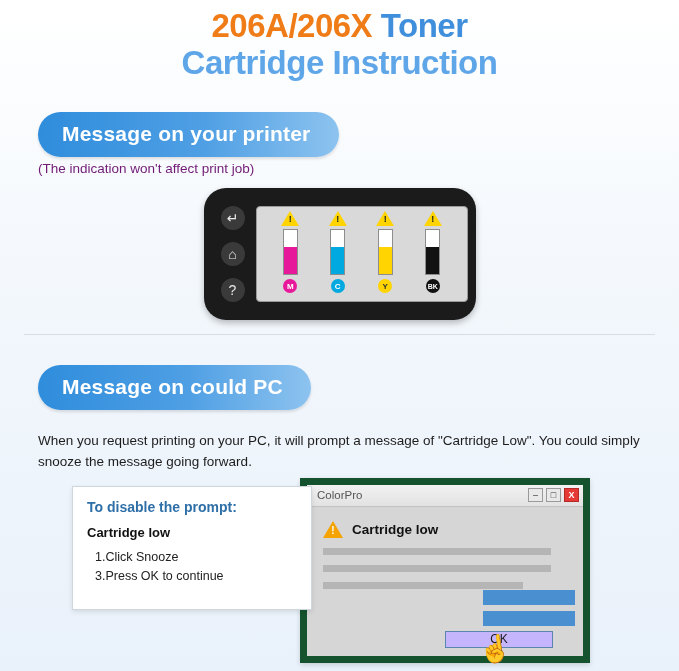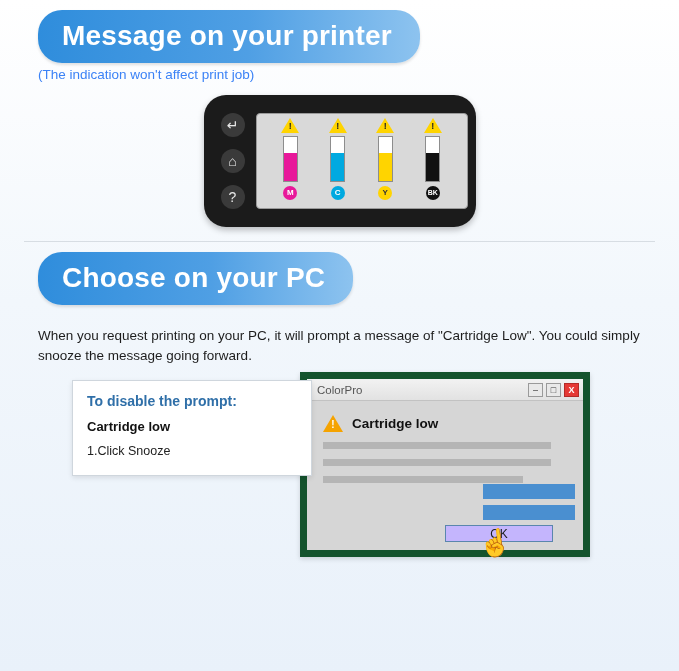--- a/index.html
+++ b/index.html
@@ -18,38 +18,38 @@
   .title-block { text-align:center; padding-top:8px; }
   .title-line { font-size: 33px; font-weight: 800; letter-spacing: -0.5px; line-height: 1.12; }
   .t-orange { color:#f07c18; }
   .t-blue { color:#3f8fdc; }
   .t-blue-light { color:#5fa6e8; }
 
   
   .banner {
     display:inline-block;
     margin-left: 38px;
-    margin-top: 10px;
+    margin-top: 30px;
     padding: 10px 28px 11px 24px;
     border-radius: 24px;
     background: linear-gradient(90deg, #2f8ddc 0%, #4f9fe4 55%, #8dc3ef 100%);
     color:#fff;
-    font-size: 28px;
+    font-size: 21px;
     font-weight: 800;
     letter-spacing:0.2px;
     box-shadow: 0 2px 3px rgba(0,0,0,0.12);
   }
   .para {
     margin: 10px 38px 0 38px;
     font-size: 13.5px;
     line-height: 1.45;
     color:#1d1d1d;
     max-width: 625px;
   }
-  .para.red { color:#3b82f6; margin-top:2px; }
+  .para.red { color:#701a75; margin-top:2px; }
   .para.tight { margin-top: 21px; line-height:1.5; }
 
   hr.divider {
     border:none;
     border-top: 1px solid #d7dde3;
     margin: 14px 24px 0 24px;
   }
 
   
   .printer-wrap { display:flex; justify-content:center; margin-top: 10px; }
@@ -130,21 +130,21 @@
     width: 240px;
     background:#fff;
     border:1px solid #cfd6dd;
     border-radius: 0;
     padding: 12px 14px 14px 14px;
     box-shadow: 0 2px 5px rgba(0,0,0,0.10);
     z-index: 3;
   }
   .callout h4 { margin:0 0 10px 0; font-size: 14px; color:#2f6fa8; font-weight:800; }
   .callout .sub { font-size: 13px; font-weight:800; margin-bottom: 8px; color:#111; }
-  .callout ol { margin:0; padding:0; list-style:none; font-size: 12.5px; line-height:1.55; }
+  .callout ol { margin:8px; padding:0; list-style:none; font-size: 12.5px; line-height:1.55; }
 
   .dialog {
     position:absolute;
     left: 300px; top: 0;
     width: 290px; height: 185px;
     background: #d6d6d6;
     border: 7px solid #14532d;
     z-index: 2;
     box-shadow: 0 2px 5px rgba(0,0,0,0.15);
   }
@@ -207,20 +207,26 @@
     color:#1f5fa8;
     transform: rotate(-8deg);
     z-index: 5;
   }
 </style>
 </head>
 <body>
 
 <div class="page">
 
+  <div class="title-block">
+    <div class="title-line">
+      <span class="t-orange">206A/206X</span><span class="t-blue"> Toner</span>
+    </div>
+    <div class="title-line t-blue-light">Cartridge Instruction</div>
+  </div>
 
   <div>
     <div class="banner">Message on your printer</div>
     <p class="para red">(The indication won't affect print job)</p>
 
     <div class="printer-wrap">
       <div class="printer">
         <div class="printer-side">
           <div class="p-icon">↵</div>
           <div class="p-icon">⌂</div>
@@ -261,30 +267,31 @@
           </div>
 
         </div>
       </div>
     </div>
   </div>
 
   <hr class="divider">
 
   <div>
-    <div class="banner">Choose on your PC</div>
+    <div class="banner">Message on could PC</div>
     <p class="para tight">When you request printing on your PC, it will prompt a message of "Cartridge Low". You could simply snooze the message going forward.</p>
 
     <div class="pc-area">
 
       <div class="callout">
         <h4>To disable the prompt:</h4>
         <div class="sub">Cartridge low</div>
         <ol>
           <li>1.Click Snooze</li>
+          <li>3.Press OK to continue</li>
         </ol>
       </div>
 
       <div class="dialog">
         <div class="dialog-title">
           <span>ColorPro</span>
           <span class="sp"></span>
           <span class="win-btn">–</span>
           <span class="win-btn">□</span>
           <span class="win-btn close">X</span>

